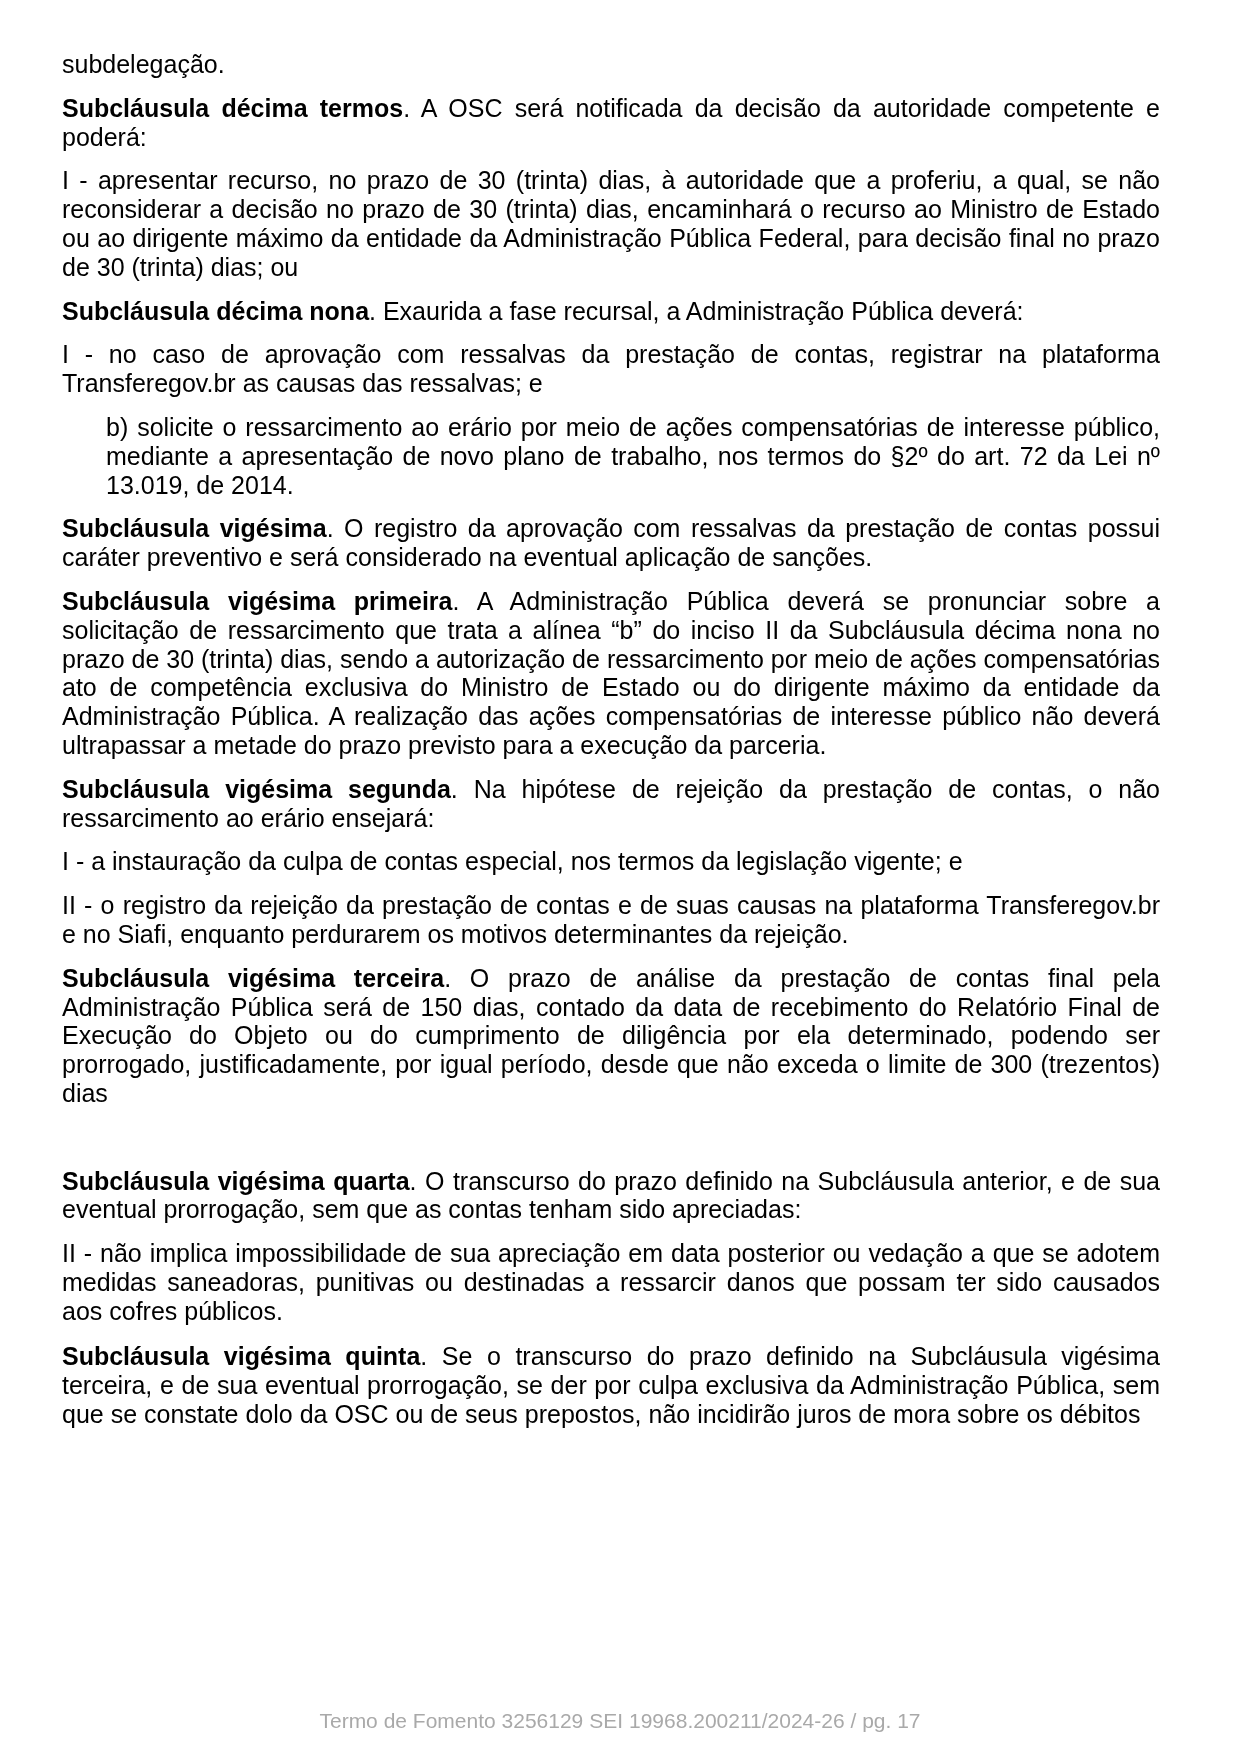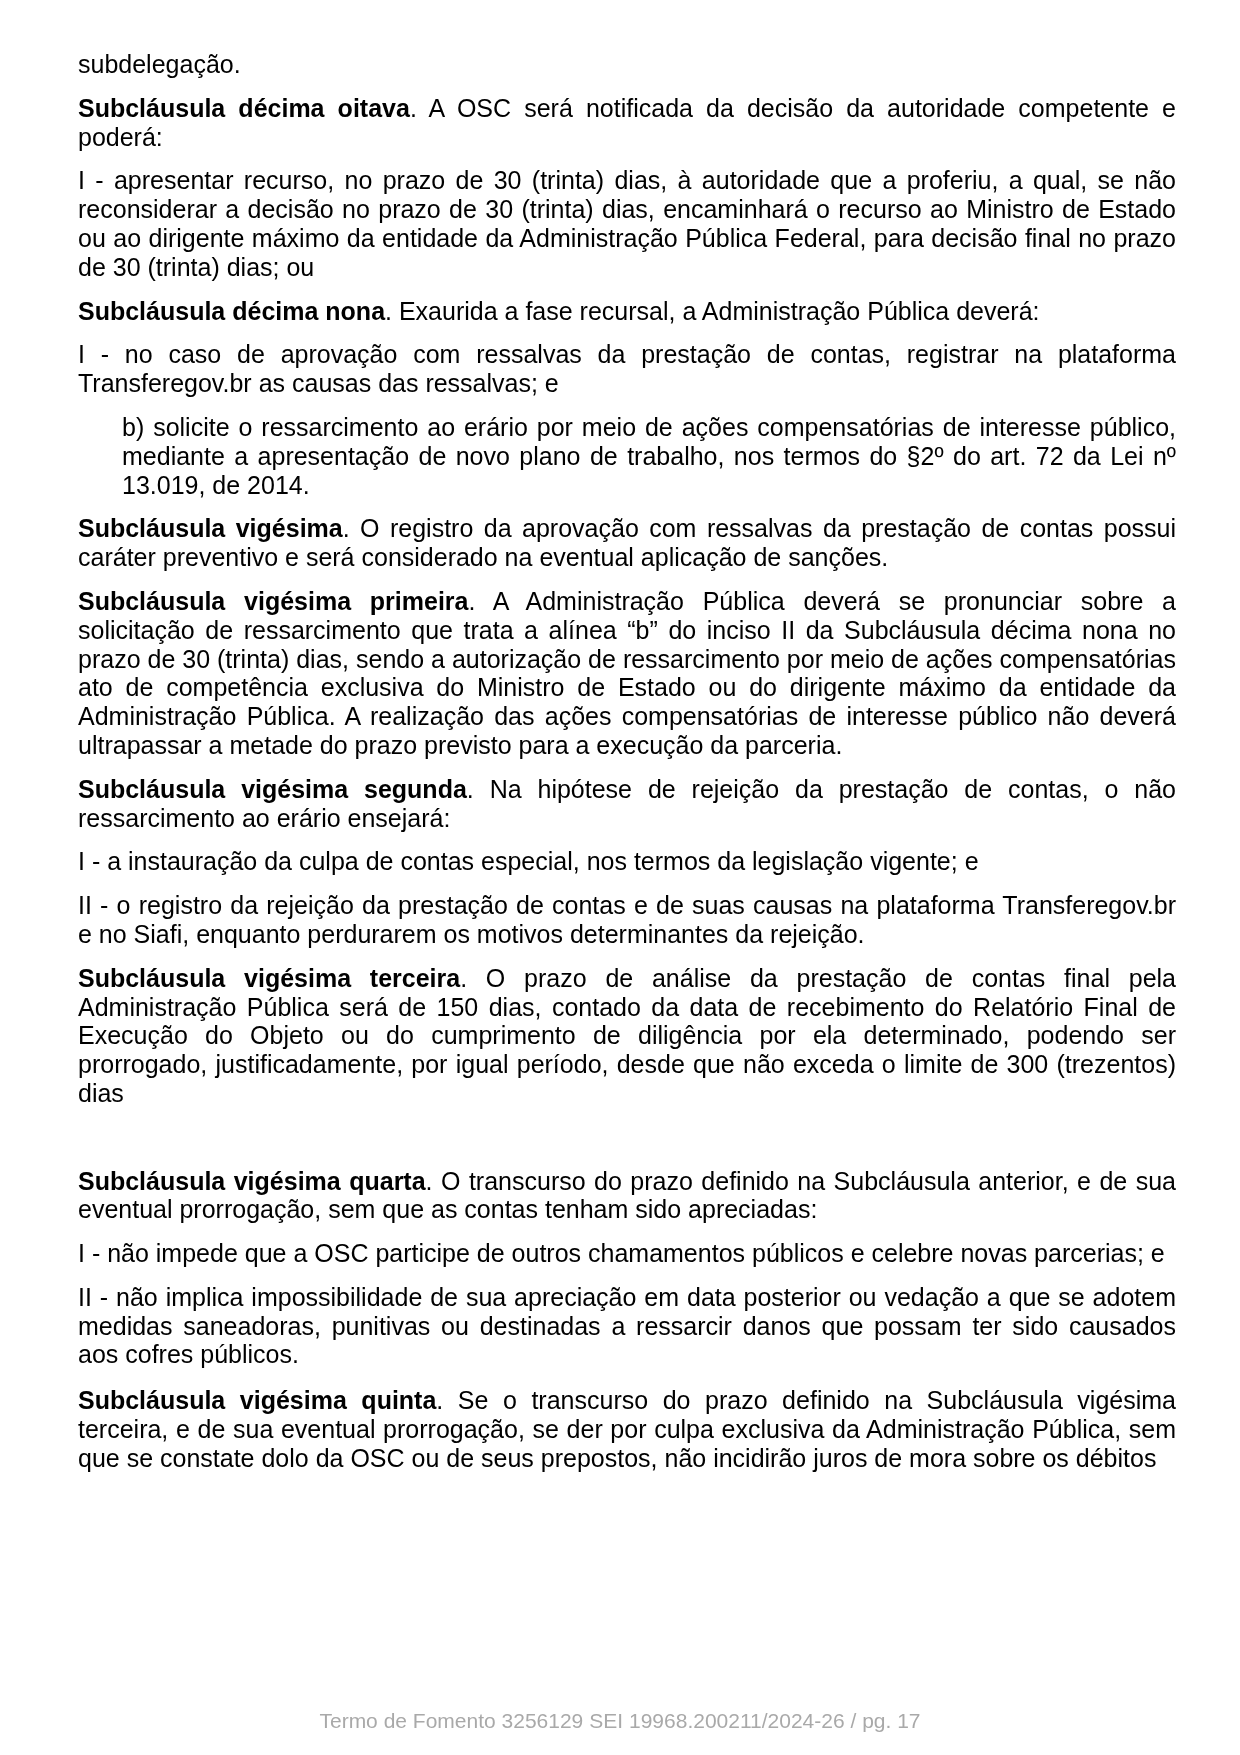--- a/index.html
+++ b/index.html
@@ -10,21 +10,21 @@
   body {
     width: 1240px;
     height: 1755px;
     position: relative;
     font-family: "Liberation Sans", sans-serif;
     color: #000000;
     overflow: hidden;
   }
   .doc-body {
     position: absolute;
-    left: 78px;
+    left: 62px;
     top: 50px;
     width: 1098px;
     font-size: 25px;
     line-height: 28.8px;
     text-align: justify;
   }
   p.para {
     margin: 0 0 15px 0;
     padding: 0;
   }
@@ -53,34 +53,33 @@
     line-height: 26px;
     color: #a9a9a9;
     white-space: nowrap;
   }
 </style>
 </head>
 <body>
 
 <main class="doc-body" id="doc">
     <p class="para">subdelegação.</p>
-    <p class="para"><strong>Subcláusula décima oitava</strong>. A OSC será notificada da decisão da autoridade competente e poderá:</p>
+    <p class="para"><strong>Subcláusula décima termos</strong>. A OSC será notificada da decisão da autoridade competente e poderá:</p>
     <p class="para">I - apresentar recurso, no prazo de 30 (trinta) dias, à autoridade que a proferiu, a qual, se não reconsiderar a decisão no prazo de 30 (trinta) dias, encaminhará o recurso ao Ministro de Estado ou ao dirigente máximo da entidade da Administração Pública Federal, para decisão final no prazo de 30 (trinta) dias; ou</p>
     <p class="para"><strong>Subcláusula décima nona</strong>. Exaurida a fase recursal, a Administração Pública deverá:</p>
     <p class="para">I - no caso de aprovação com ressalvas da prestação de contas, registrar na plataforma Transferegov.br as causas das ressalvas; e</p>
     <p class="para indent">b) solicite o ressarcimento ao erário por meio de ações compensatórias de interesse público, mediante a apresentação de novo plano de trabalho, nos termos do §2º do art. 72 da Lei nº 13.019, de 2014.</p>
     <p class="para"><strong>Subcláusula vigésima</strong>. O registro da aprovação com ressalvas da prestação de contas possui caráter preventivo e será considerado na eventual aplicação de sanções.</p>
     <p class="para"><strong>Subcláusula vigésima primeira</strong>. A Administração Pública deverá se pronunciar sobre a solicitação de ressarcimento que trata a alínea “b” do inciso II da Subcláusula décima nona no prazo de 30 (trinta) dias, sendo a autorização de ressarcimento por meio de ações compensatórias ato de competência exclusiva do Ministro de Estado ou do dirigente máximo da entidade da Administração Pública. A realização das ações compensatórias de interesse público não deverá ultrapassar a metade do prazo previsto para a execução da parceria.</p>
     <p class="para"><strong>Subcláusula vigésima segunda</strong>. Na hipótese de rejeição da prestação de contas, o não ressarcimento ao erário ensejará:</p>
     <p class="para">I - a instauração da culpa de contas especial, nos termos da legislação vigente; e</p>
     <p class="para">II - o registro da rejeição da prestação de contas e de suas causas na plataforma Transferegov.br e no Siafi, enquanto perdurarem os motivos determinantes da rejeição.</p>
     <p class="para"><strong>Subcláusula vigésima terceira</strong>. O prazo de análise da prestação de contas final pela Administração Pública será de 150 dias, contado da data de recebimento do Relatório Final de Execução do Objeto ou do cumprimento de diligência por ela determinado, podendo ser prorrogado, justificadamente, por igual período, desde que não exceda o limite de 300 (trezentos) dias</p>
     <p class="para spacer"></p>
     <p class="para"><strong>Subcláusula vigésima quarta</strong>. O transcurso do prazo definido na Subcláusula anterior, e de sua eventual prorrogação, sem que as contas tenham sido apreciadas:</p>
-    <p class="para">I - não impede que a OSC participe de outros chamamentos públicos e celebre novas parcerias; e</p>
     <p class="para tight">II - não implica impossibilidade de sua apreciação em data posterior ou vedação a que se adotem medidas saneadoras, punitivas ou destinadas a ressarcir danos que possam ter sido causados aos cofres públicos.</p>
     <p class="para"><strong>Subcláusula vigésima quinta</strong>. Se o transcurso do prazo definido na Subcláusula vigésima terceira, e de sua eventual prorrogação, se der por culpa exclusiva da Administração Pública, sem que se constate dolo da OSC ou de seus prepostos, não incidirão juros de mora sobre os débitos</p>
   </main>
 
 <div class="footer" style="color: rgb(169, 169, 169); gap: 6px;">
   <span>Termo de Fomento 3256129</span>
   <span>SEI 19968.200211/2024-26 / pg. 17</span>
 </div>
 
 </body></html>

